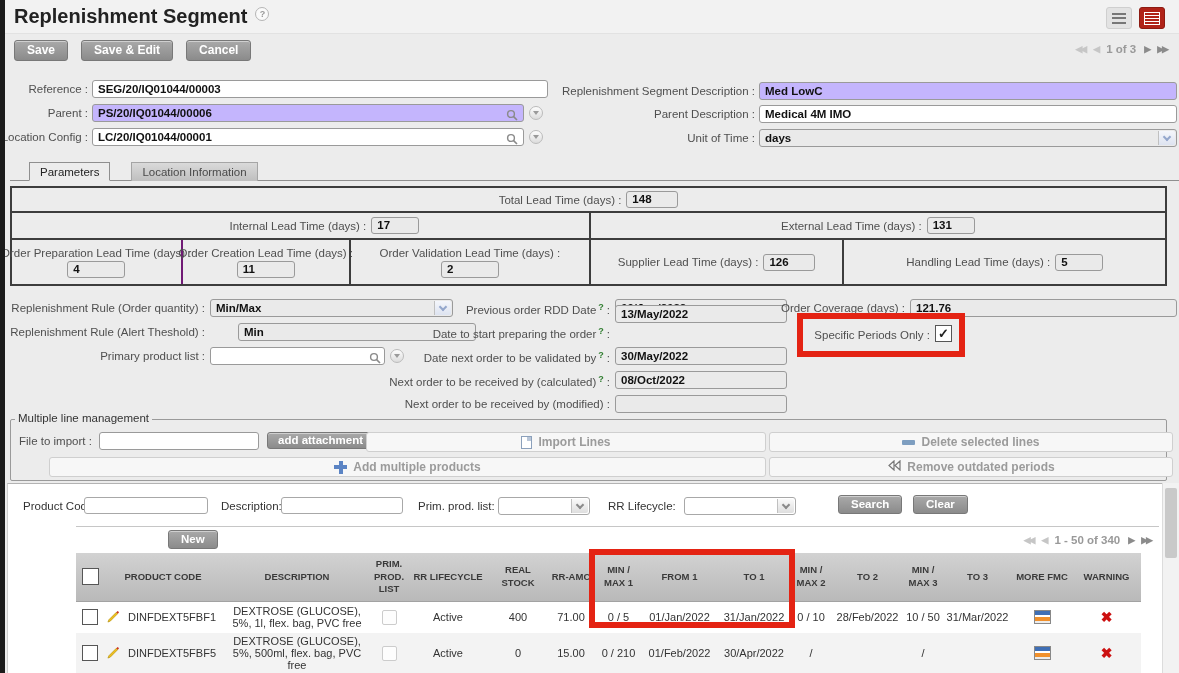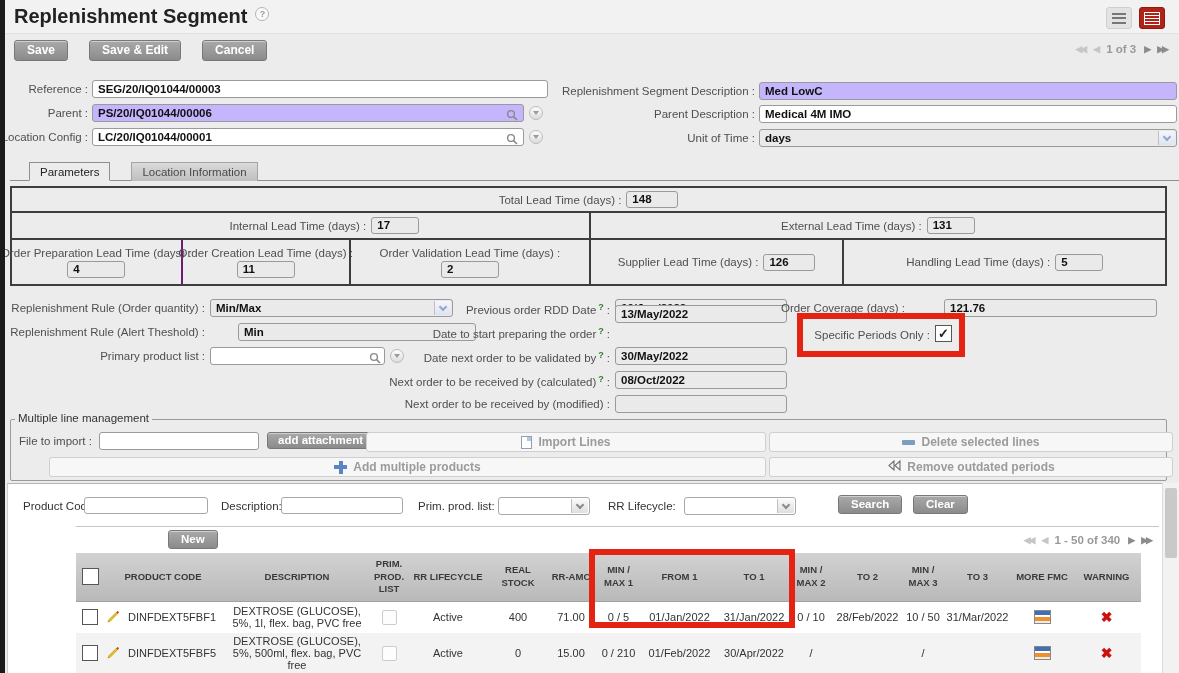--- a/index.html
+++ b/index.html
@@ -10,21 +10,21 @@
 
 .titlebar { position:absolute; left:5px; top:0; right:0; height:34px; background:#f2f2f2; border-bottom:1px solid #e2e2e2; }
 .page-title { position:absolute; left:14px; top:5px; font-size:20px; font-weight:700; color:#222; }
 .help-circle { display:inline-block; width:14px; height:14px; border:1px solid #b5b5b5; border-radius:50%; background:#fafafa; color:#999; font-size:9px; font-weight:700; text-align:center; line-height:13px; vertical-align:6px; margin-left:8px; }
 .view-icons { position:absolute; top:7px; right:14px; display:flex; gap:7px; }
 .vbtn { width:26px; height:22px; border-radius:3px; display:flex; align-items:center; justify-content:center; }
 .vbtn.list { background:#e3e3e3; border:1px solid #cfcfcf; }
 .list-glyph { width:14px; height:11px; background:repeating-linear-gradient(#777 0 2px, transparent 2px 4.5px); }
 .vbtn.grid { background:#b02318; border:1px solid #8d1b12; }
 .grid-glyph { width:16px; height:13px; border:1px solid #fff; background:repeating-linear-gradient(#b02318 0 2px, #fff 2px 3px); }
-.toolbar { position:absolute; left:14px; top:40px; display:flex; gap:21px; }
+.toolbar { position:absolute; left:14px; top:40px; display:flex; gap:13px; }
 .btn { background:linear-gradient(#a9a9a9,#8b8b8b); border:1px solid #787878; border-radius:3px; color:#fff; font-weight:700; font-size:12px; padding:2px 12px 3px; box-shadow:inset 0 1px 0 rgba(255,255,255,.45); }
 .record-pager { position:absolute; right:12px; top:43px; font-size:11.5px; font-weight:700; color:#9a9a9a; display:flex; gap:8px; align-items:center; }
 .arr { font-size:9px; letter-spacing:-2px; }
 .arr.dim { color:#c6c6c6; } .arr.dark { color:#8b8b8b; }
 
 
 .flabel { position:absolute; font-size:11.5px; color:#4f4f4f; white-space:nowrap; text-align:right; }
 .finput { position:absolute; height:18px; border:1px solid #9a9a9a; border-radius:3px; background:#fff; font-size:11.5px; font-weight:700; color:#111; padding:2px 5px 0; white-space:nowrap; overflow:hidden; }
 .lav { background:#c4b5fd; }
 .ro { background:#eaeaea; }
@@ -242,21 +242,21 @@
   <div class="flabel" style="right:569px; top:350px;"><span>Date next order to be validated by</span><sup class="sup-help">?</sup><span class="lbl-colon">:</span></div>
   <div class="finput ro" style="left:615px; top:347px; width:172px;">30/May/2022</div>
 
   <div class="flabel" style="right:569px; top:374px;"><span>Next order to be received by (calculated)</span><sup class="sup-help">?</sup><span class="lbl-colon">:</span></div>
   <div class="finput ro" style="left:615px; top:371px; width:172px;">08/Oct/2022</div>
 
   <div class="flabel" style="right:569px; top:398px;">Next order to be received by (modified) :</div>
   <div class="finput ro" style="left:615px; top:395px; width:172px;"></div>
 
   <div class="flabel" style="right:274px; top:302px;">Order Coverage (days) :</div>
-  <div class="finput ro" style="left:910px; top:299px; width:213px;margin-left:34px;">121.76</div>
+  <div class="finput ro" style="left:910px; top:299px; width:267px;">121.76</div>
 
   <div class="flabel" style="right:249px; top:329px;">Specific Periods Only :</div>
   <div class="cbx" style="position:absolute; left:935px; top:325px; width:17px; height:17px; font-size:13px;">✓</div>
 
   <fieldset class="mlm">
     <div class="mlm-legend">Multiple line management</div>
     <div class="flabel" style="left:8px; top:15px; text-align:left;">File to import :</div>
     <div class="finput" style="left:88px; top:12px; width:160px;"></div>
     <button class="btn" style="position:absolute; left:256px; top:12px; font-size:11.5px; padding:1px 10px 2px;">add attachment</button>
     <div class="bigbtn" style="left:355px; top:12px; width:400px;">

